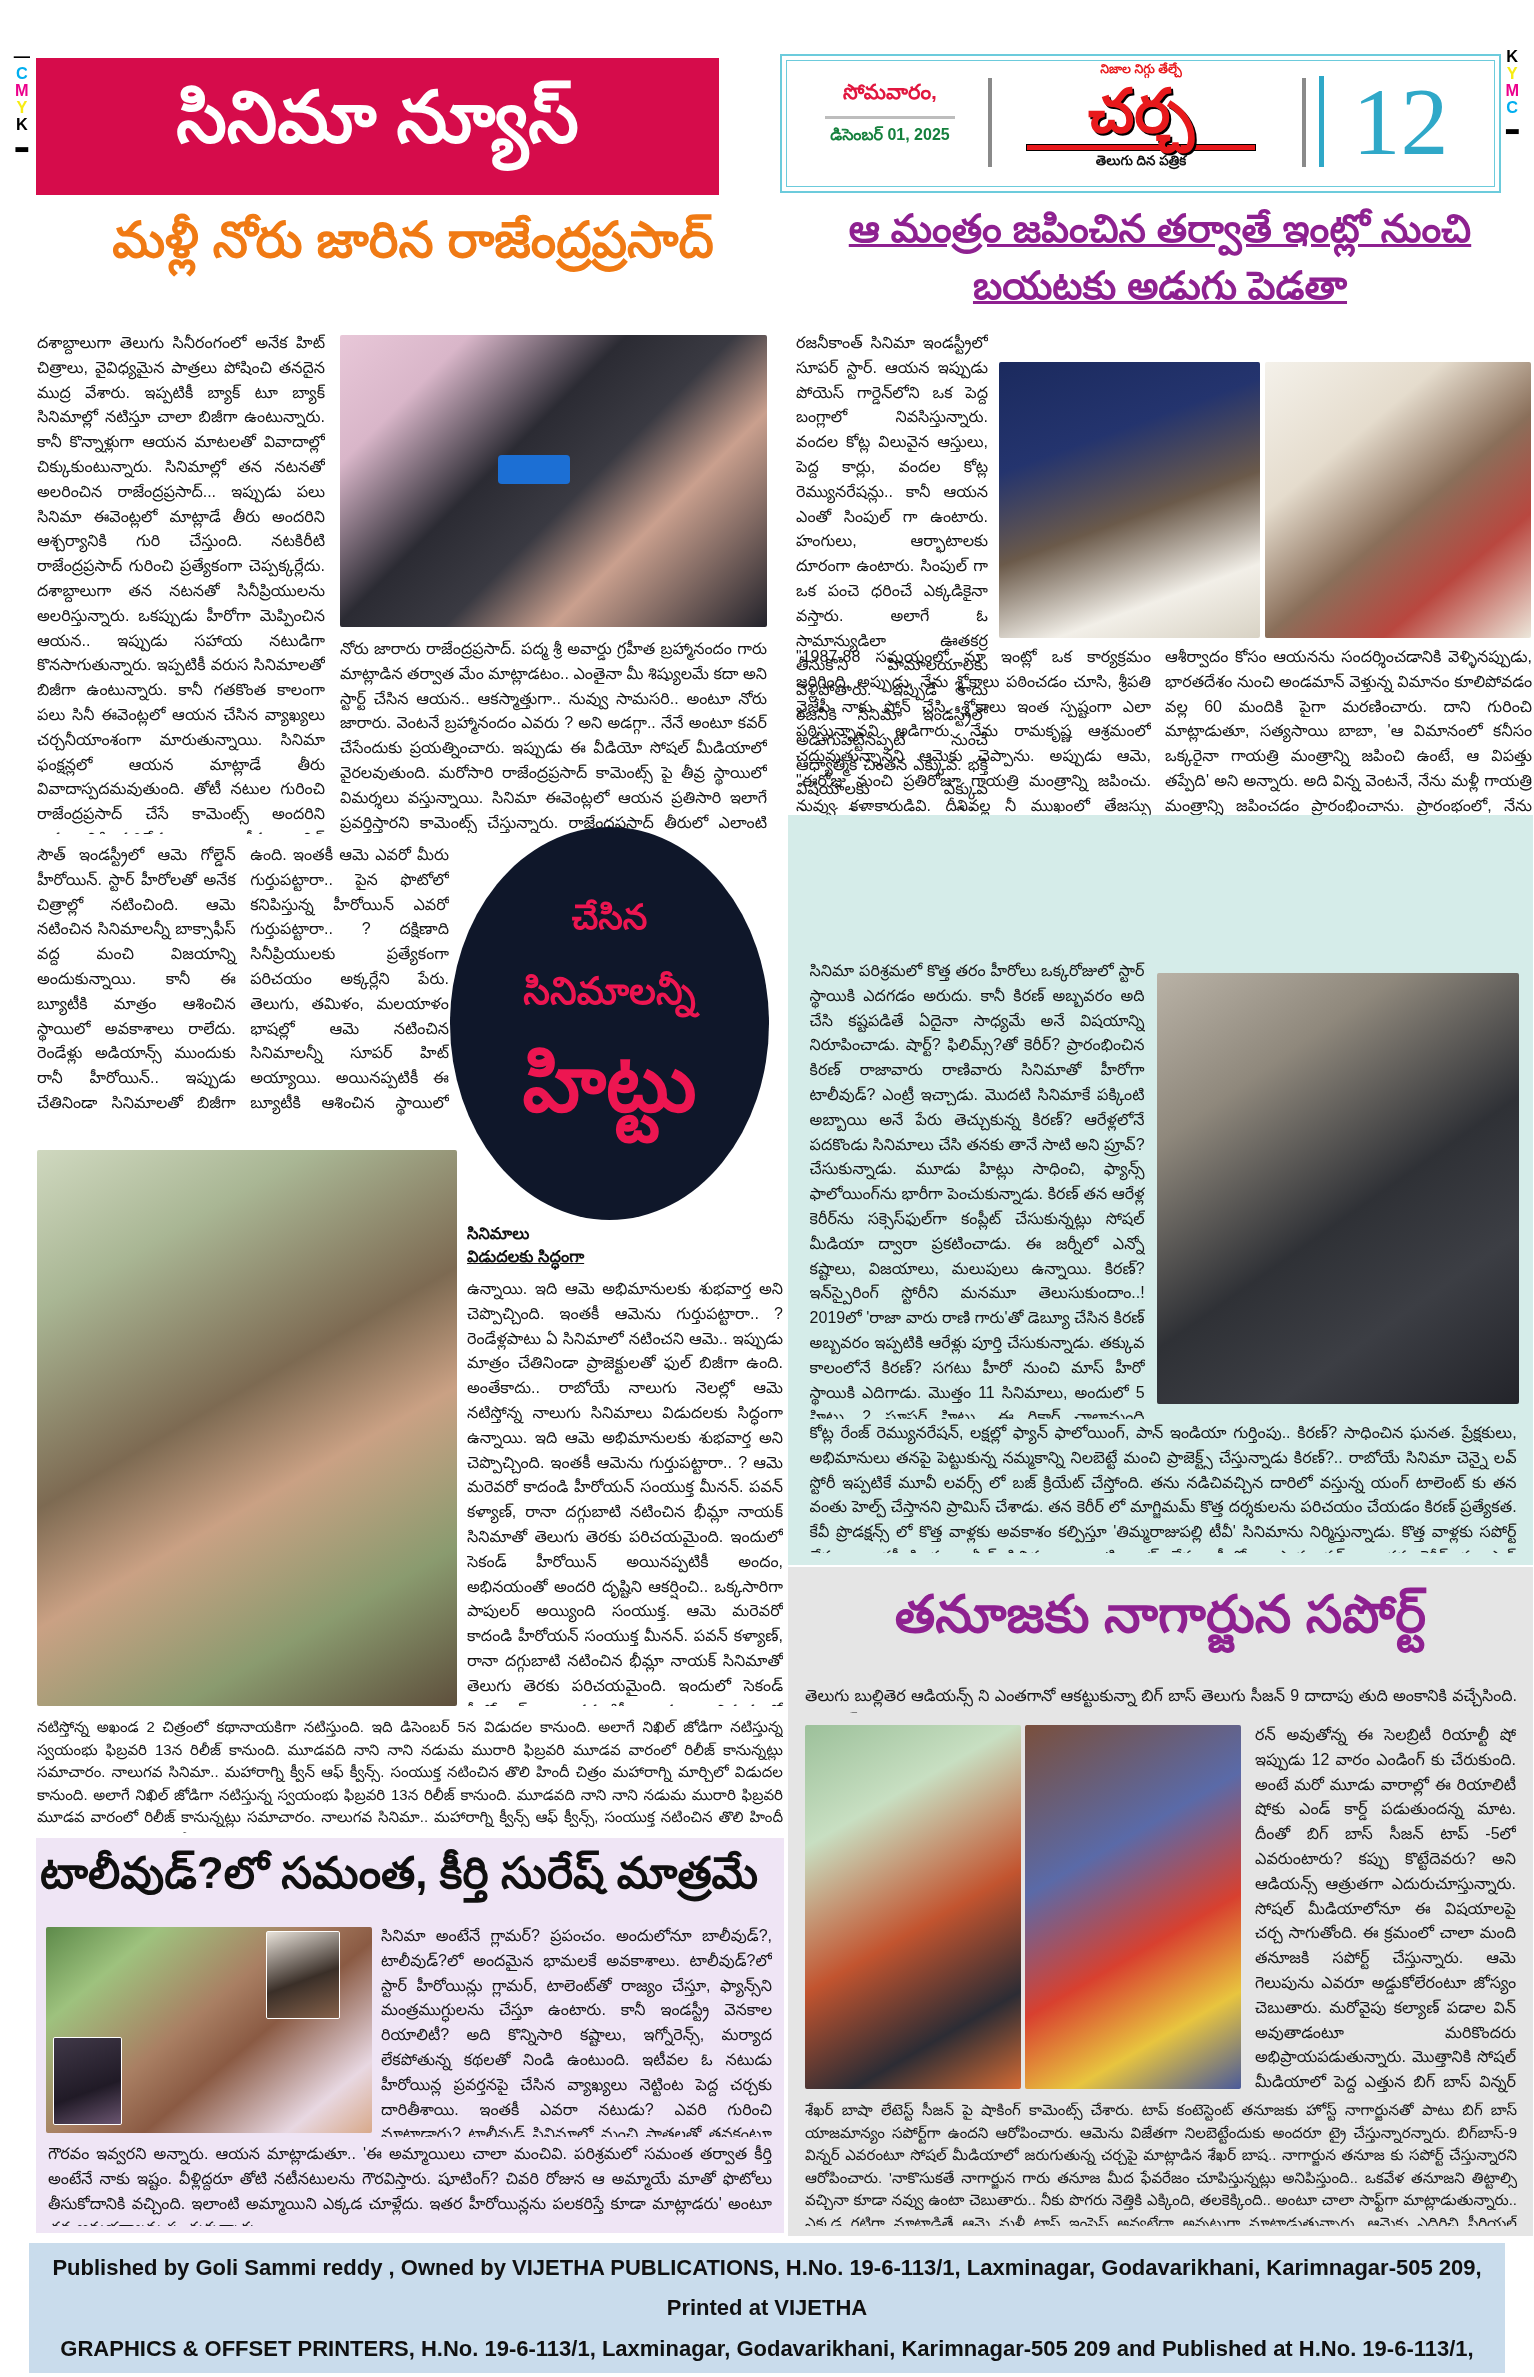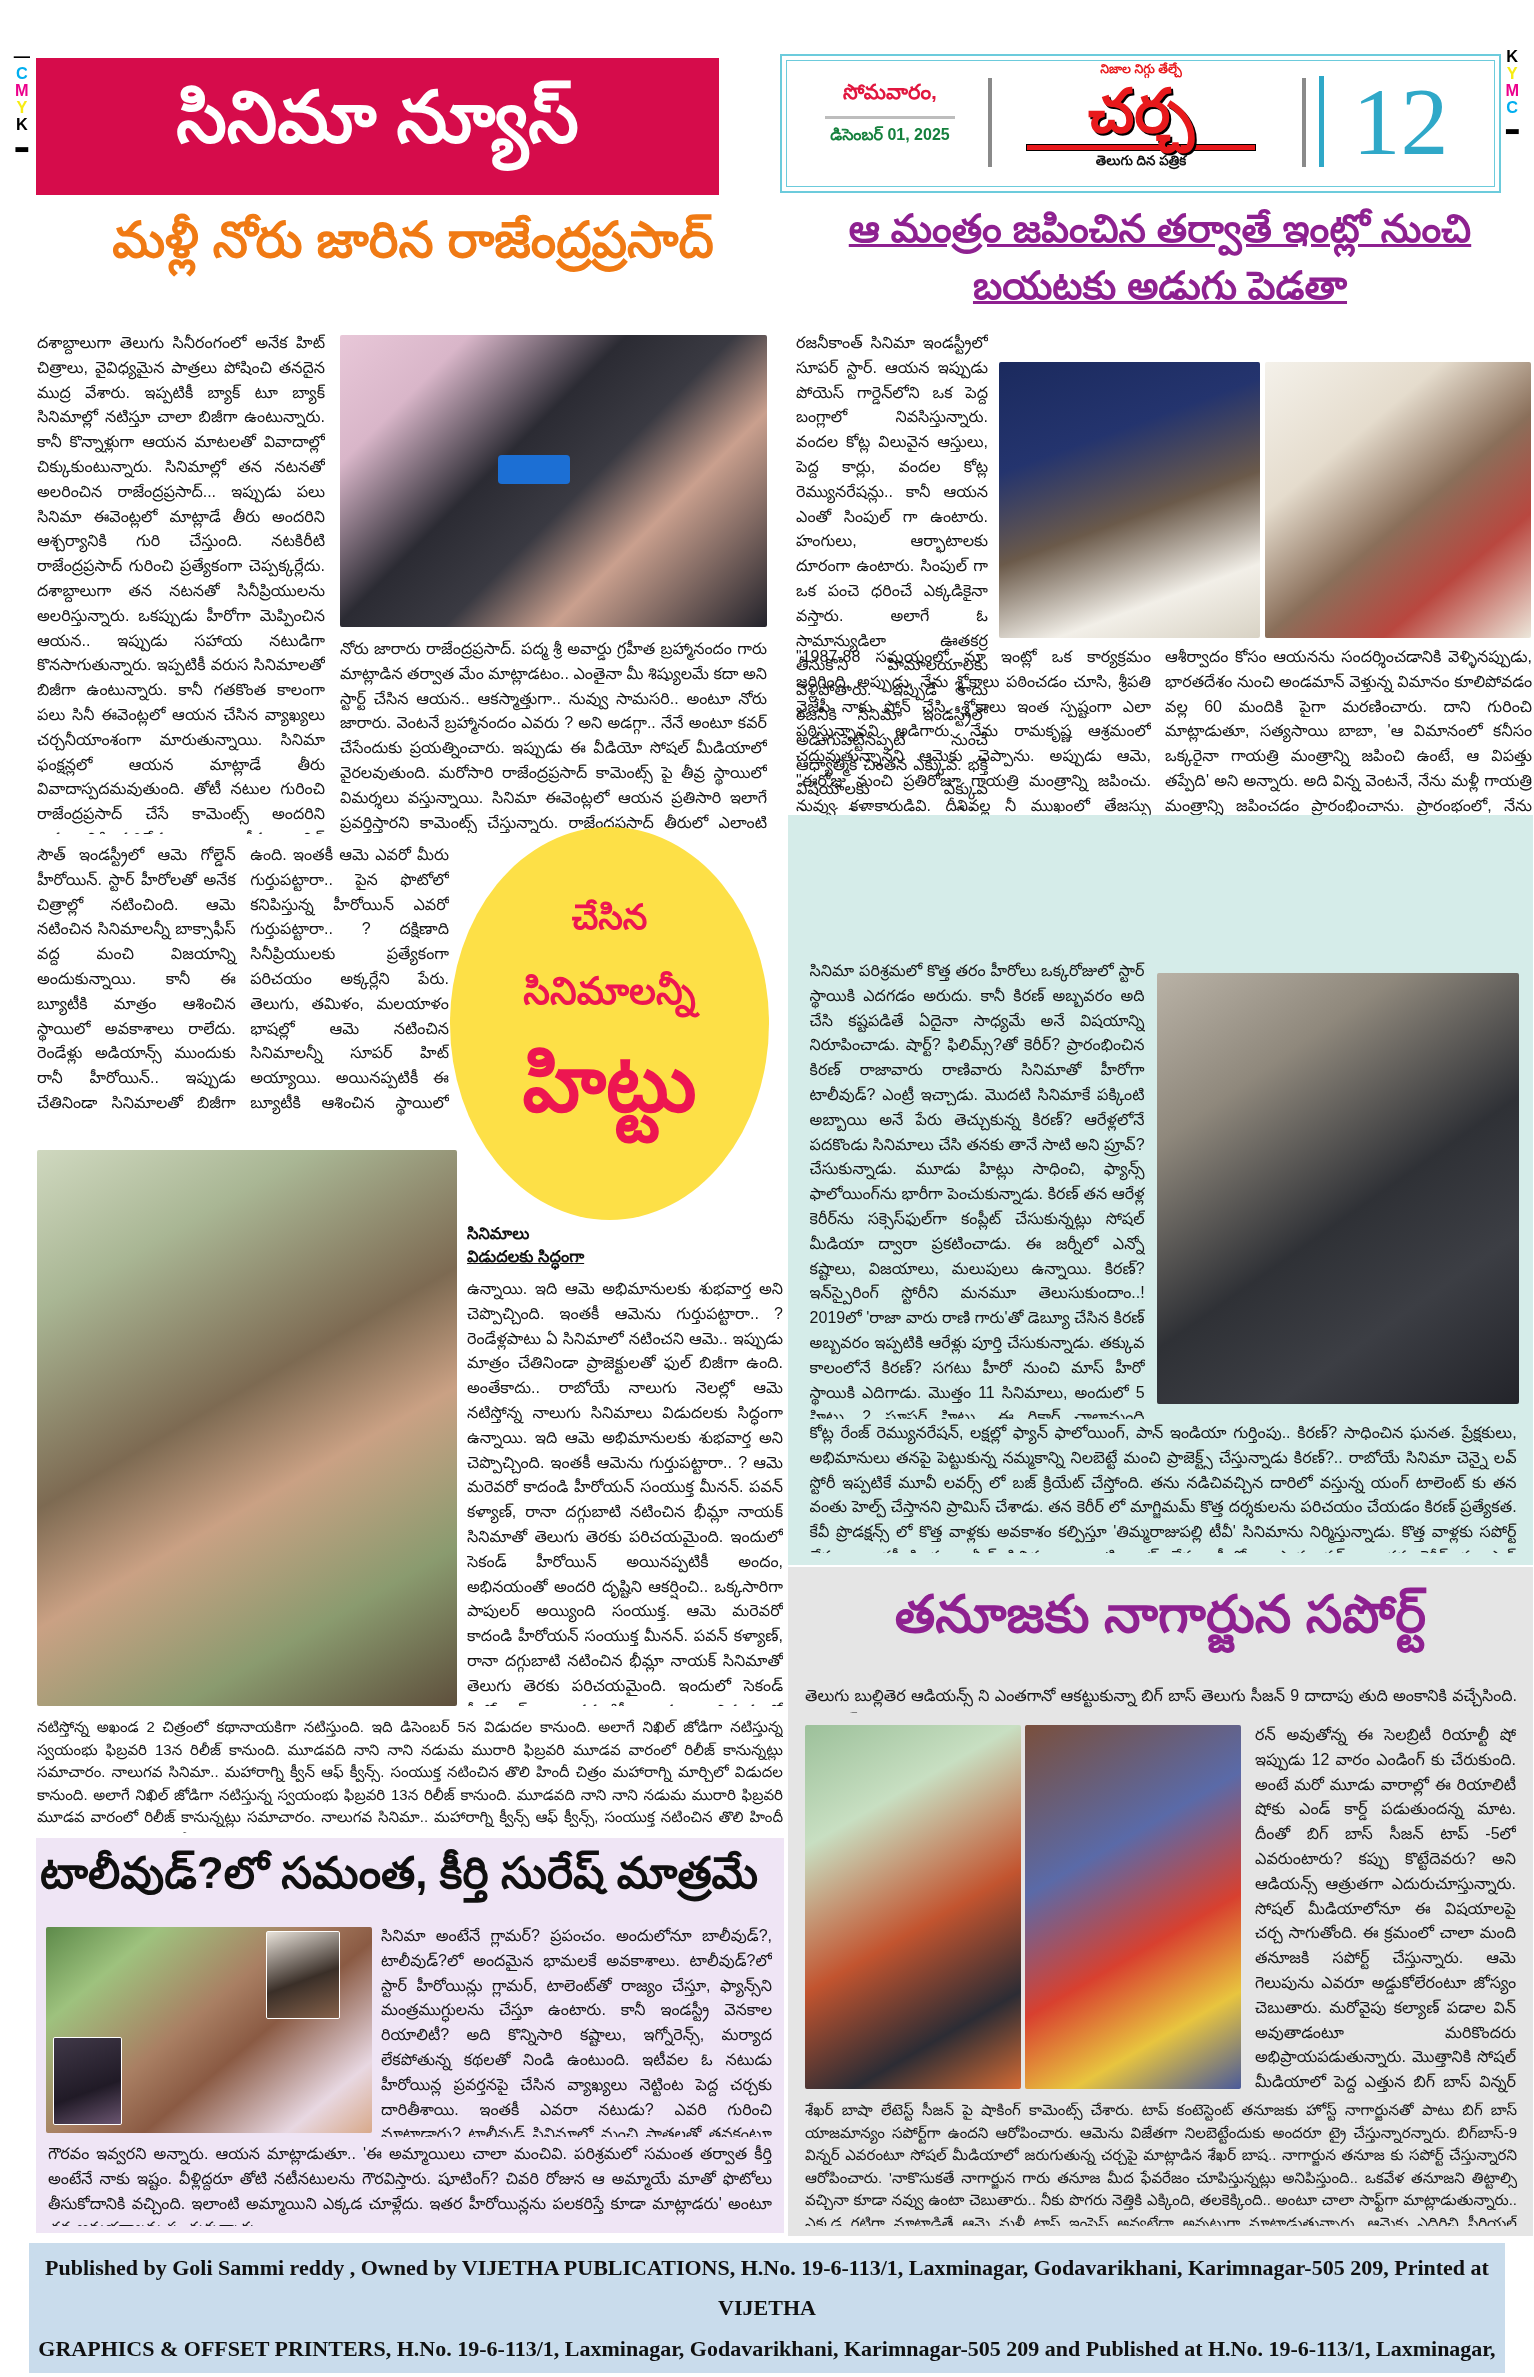--- a/index.html
+++ b/index.html
@@ -7,21 +7,21 @@
         font-family:"Liberation Sans","DejaVu Sans",sans-serif;color:#111;}
   .abs{position:absolute;}
   .body-text{font-size:16px;line-height:1.55;text-align:justify;color:#141414;overflow:hidden;}
   .body-text.small{font-size:15px;line-height:1.5;}
   .headline{font-weight:bold;overflow:hidden;}
   .photo{background-size:cover;border-radius:1.9px;overflow:hidden;}
   .regmark{display:flex;flex-direction:column;align-items:center;font-weight:bold;
            font-size:16.3px;line-height:1.05;letter-spacing:0.5px;}
   .regmark span{display:block;}
   .vbar{background:#8a8a8a;}
-  .footerline{font-family:Liberation Serif, serif;font-weight:bold;
+  .footerline{font-family:Liberation Sans, sans-serif;font-weight:bold;
               font-size:22px;line-height:1.85;text-align:center;color:#101010;}
 </style>
 </head>
 <body>
 
 <div id="page">
 
   <div class="abs regmark" style="left:8.6px;top:48px;width:27px;">
     <span style="color:#000;">—</span>
     <span style="color:#00AEEF;">C</span>
@@ -82,21 +82,21 @@
 
   <div class="abs photo" style="left:999px;top:362px;width:261px;height:276px;background:linear-gradient(160deg,#1b2a5e 0%,#24346e 30%,#6b5a4a 55%,#f2efe8 80%,#d8d2c4 100%);"></div>
   <div class="abs photo" style="left:1265px;top:362px;width:266px;height:276px;background:linear-gradient(140deg,#f4f1ea 0%,#e5dccd 30%,#8a6f5a 55%,#b9473f 75%,#ece7db 100%);"></div>
 
   <div class="abs body-text" style="left:796px;top:331px;width:192px;height:479px;">రజనీకాంత్ సినిమా ఇండస్ట్రీలో సూపర్ స్టార్. ఆయన ఇప్పుడు పోయెస్ గార్డెన్‌లోని ఒక పెద్ద బంగ్లాలో నివసిస్తున్నారు. వందల కోట్ల విలువైన ఆస్తులు, పెద్ద కార్లు, వందల కోట్ల రెమ్యునరేషన్లు.. కానీ ఆయన ఎంతో సింపుల్ గా ఉంటారు. హంగులు, ఆర్భాటాలకు దూరంగా ఉంటారు. సింపుల్ గా ఒక పంచె ధరించే ఎక్కడికైనా వస్తారు. అలాగే ఓ సామాన్యుడిలా ఊతకర్ర తీసుకొని హిమాలయాలకు వెళ్లిపోతారు. ఇప్పుడే కాదు రజనీకి సినిమా ఇండస్ట్రీలో అడుగుపెట్టినప్పటి నుంచే ఆధ్యాత్మిక చింతన ఎక్కువ. భక్తి విషయాలకు ఎక్కువ ప్రాధాన్యమిస్తారు. అలా ఇటీవల ఒక కార్యక్రమంలో మాట్లాడిన ఆయన ఒక మంత్రం జపించకుండా ఇంటి నుంచి బయటకు రానని అన్నారు. ప్రసిద్ధ విద్యావేత్త డాక్టర్ శ్రీమతి వైజేపీ శత జయంతి కార్యక్రమంలో ముఖ్య అతిథిగా పాల్గొన్న రజనీకాంత్ మాట్లాడారు.</div>
   <div class="abs body-text" style="left:796px;top:645px;width:355px;height:383px;">"1987-88 సమయంలో మా ఇంట్లో ఒక కార్యక్రమం జరిగింది. అప్పుడు, నేను శ్లోకాలు పఠించడం చూసి, శ్రీపతి వైజేపీ నాకు ఫోన్ చేసి, శ్లోకాలు ఇంత స్పష్టంగా ఎలా పఠిస్తున్నావని అడిగారు. నేను రామకృష్ణ ఆశ్రమంలో చదువుతున్నానని ఆమెకు చెప్పాను. అప్పుడు ఆమె, "ఈరోజు నుంచి ప్రతిరోజూ గాయత్రి మంత్రాన్ని జపించు. నువ్వు కళాకారుడివి. దీనివల్ల నీ ముఖంలో తేజస్సు పెరుగుతుంది. డైలాగులు చెప్పడం సులభమవుతుంది" అని అన్నారు. ఆమె శిష్యులలో ఒకరు నాకు గాయత్రి మంత్రాన్ని నేర్పించారు. అది విన్న తర్వాత నేను దాని గురించి మర్చిపోయాను" నేను సత్యసాయి బాబా భక్తుడిని. ఒకసారి, నేను ఆయన</div>
   <div class="abs body-text" style="left:1165px;top:645px;width:367px;height:383px;">ఆశీర్వాదం కోసం ఆయనను సందర్శించడానికి వెళ్ళినప్పుడు, భారతదేశం నుంచి అండమాన్ వెళ్తున్న విమానం కూలిపోవడం వల్ల 60 మందికి పైగా మరణించారు. దాని గురించి మాట్లాడుతూ, సత్యసాయి బాబా, 'ఆ విమానంలో కనీసం ఒక్కరైనా గాయత్రి మంత్రాన్ని జపించి ఉంటే, ఆ విపత్తు తప్పేది' అని అన్నారు. అది విన్న వెంటనే, నేను మళ్లీ గాయత్రి మంత్రాన్ని జపించడం ప్రారంభించాను. ప్రారంభంలో, నేను రోజుకు ఒకసారి గాయత్రి మంత్రాన్ని జపించేవాడిని. ఆ తర్వాత రోజుకు మూడు సార్లు, తర్వాత తొమ్మిది సార్లు, తర్వాత 24 సార్లు, ఇప్పుడు రోజుకు వంద సార్లు గాయత్రి మంత్రాన్ని జపించకుండా ఇంటి నుంచి బయటకు అడుగు పెట్టను' అని రజనీకాంత్ చెప్పుకొచ్చారు.</div>
 
   <div class="abs body-text" style="left:37px;top:843px;width:412px;height:297px;column-count:2;column-gap:14.4px;">సౌత్ ఇండస్ట్రీలో ఆమె గోల్డెన్ హీరోయిన్. స్టార్ హీరోలతో అనేక చిత్రాల్లో నటించింది. ఆమె నటించిన సినిమాలన్నీ బాక్సాఫీస్ వద్ద మంచి విజయాన్ని అందుకున్నాయి. కానీ ఈ బ్యూటీకి మాత్రం ఆశించిన స్థాయిలో అవకాశాలు రాలేదు. రెండేళ్లు అడియాన్స్ ముందుకు రానీ హీరోయిన్.. ఇప్పుడు చేతినిండా సినిమాలతో బిజీగా ఉంది. ఇంతకీ ఆమె ఎవరో మీరు గుర్తుపట్టారా.. పైన ఫొటోలో కనిపిస్తున్న హీరోయిన్ ఎవరో గుర్తుపట్టారా.. ? దక్షిణాది సినీప్రియులకు ప్రత్యేకంగా పరిచయం అక్కర్లేని పేరు. తెలుగు, తమిళం, మలయాళం భాషల్లో ఆమె నటించిన సినిమాలన్నీ సూపర్ హిట్ అయ్యాయి. అయినప్పటికీ ఈ బ్యూటీకి ఆశించిన స్థాయిలో అవకాశాలు మాత్రం రాలేదు. పైన ఫొటోలో కనిపిస్తున్న హీరోయిన్ ఎవరో గుర్తుపట్టారా..? దక్షిణాది సినీప్రియులకు ప్రత్యేకంగా పరిచయం అక్కర్లేని పేరు. తెలుగు, తమిళం, మలయాళం భాషల్లో ఆమె నటించిన సినిమాలన్నీ సూపర్ హిట్ అయ్యాయి. అయినప్పటికీ ఈ బ్యూటీకి ఆశించిన స్థాయిలో అవకాశాలు మాత్రం రాలేదు. రెండేళ్లపాటు ఏ సినిమాలో నటించని ఆమె.. ఇప్పుడు మాత్రం చేతినిండా ప్రాజెక్టులతో ఫుల్ బిజీగా ఉంది. అంతేకాదు.. రాబోయే నాలుగు నెలల్లో ఆమె నటిస్తోన్న నాలుగు</div>
 
-  <div class="abs" style="left:450px;top:827px;width:319px;height:393px;background:#fde047;border-radius:50%;display:flex;flex-direction:column;align-items:center;justify-content:center;text-align:center;">
+  <div class="abs" style="left:450px;top:827px;width:319px;height:393px;background:#0f172a;border-radius:50%;display:flex;flex-direction:column;align-items:center;justify-content:center;text-align:center;">
     <div style="color:#ED1651;font-size:35px;font-weight:bold;">చేసిన</div>
     <div style="color:#ED1651;font-size:38px;font-weight:bold;margin-top:24px;">సినిమాలన్నీ</div>
     <div style="color:#ED1651;font-size:81px;font-weight:bold;margin-top:14.4px;">హిట్టు</div>
   </div>
 
   <div class="abs photo" style="left:37px;top:1150px;width:420px;height:556px;background:linear-gradient(150deg,#cfd8bf 0%,#a9b694 20%,#7d6a52 45%,#caa184 60%,#8a9b6f 80%,#5e4f3c 100%);"></div>
 
   <div class="abs" style="left:467px;top:1224px;width:316px;">
     <div style="font-size:16.3px;font-weight:bold;">సినిమాలు</div>
     <div style="font-size:16.3px;font-weight:bold;text-decoration:underline;">విడుదలకు సిద్ధంగా</div>

